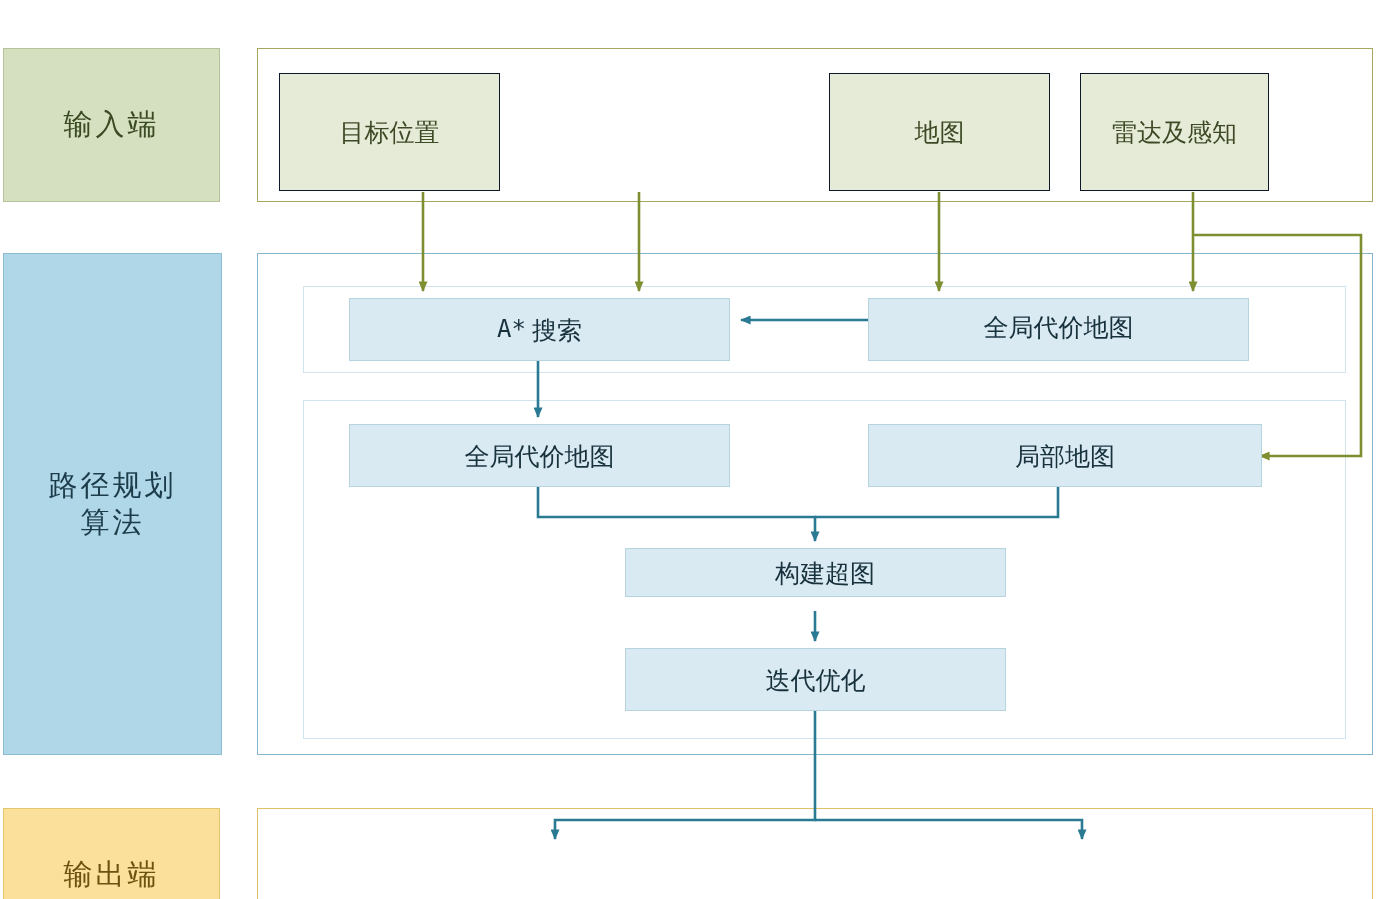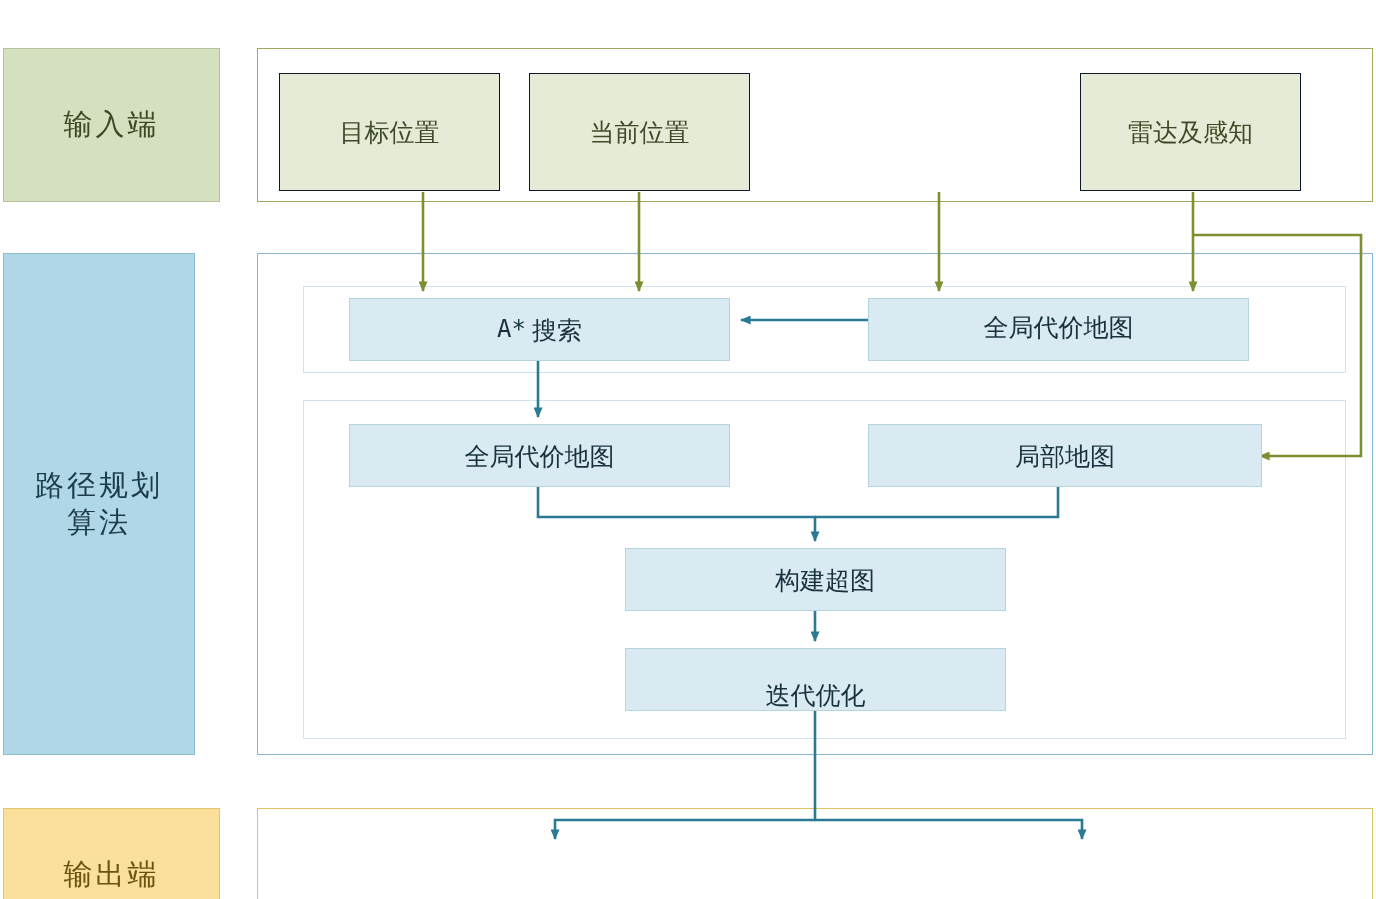--- a/index.html
+++ b/index.html
@@ -35,21 +35,21 @@
     letter-spacing: 3px;
     white-space: pre-line;
   }
   .stage-input {
     left: 3px; top: 3px; width: 217px; height: 154px;
     background: #d5e0c0;
     border: 1px solid #b6c39a;
     color: #3b4a22;
   }
   .stage-plan {
-    left: 3px; top: 208px; width: 192px; height: 502px;
+    left: 3px; top: 208px; width: 219px; height: 502px;
     background: #afd7e8;
     border: 1px solid #8cbdd2;
     color: #1d3c49;
   }
   .stage-output {
     left: 3px; top: 763px; width: 217px; height: 133px;
     background: #fbe09b;
     border: 1px solid #e3c46f;
     color: #6b5210;
     text-align: center;
@@ -104,29 +104,29 @@
   .mono-prefix {
     font-family: "DejaVu Sans Mono", "Liberation Mono", monospace;
     font-size: 24px;
     margin-right: 6px;
   }
 
   
   .n-goal    { left: 279px;  top: 28px; width: 221px; height: 118px; }
   .n-current { left: 529px;  top: 28px; width: 221px; height: 118px; }
   .n-map     { left: 829px;  top: 28px; width: 221px; height: 118px; }
-  .n-radar   { left: 1080px; top: 28px; width: 221px; height: 118px; }
+  .n-radar   { left: 1080px; top: 28px; width: 189px; height: 118px; }
 
   
   .n-astar      { left: 349px; top: 253px; width: 381px; height: 63px; }
   .n-globalcost { left: 868px; top: 253px; width: 381px; height: 63px; font-family: Liberation Mono, monospace; }
   .n-initpath   { left: 349px; top: 379px; width: 381px; height: 63px; }
   .n-localmap   { left: 868px; top: 379px; width: 394px; height: 63px; }
-  .n-hypergraph { left: 625px; top: 503px; width: 381px; height: 63px; padding-left: 19px; }
-  .n-iterative  { left: 625px; top: 603px; width: 381px; height: 63px; align-items: flex-end; }
+  .n-hypergraph { left: 625px; top: 503px; width: 381px; height: 49px; padding-left: 19px; }
+  .n-iterative  { left: 625px; top: 603px; width: 381px; height: 63px; }
 
   
   .n-velocity { left: 406px; top: 801px; width: 300px; height: 62px; }
   .n-accel    { left: 916px; top: 801px; width: 332px; height: 62px; }
 
   
   #wires {
     position: absolute;
     left: 0; top: 0;
     width: 1376px; height: 899px;
@@ -181,22 +181,22 @@
       <path d="M1058,442 L1058,472 L815,472"></path>
       <path d="M815,566 L815,596" marker-end="url(#ah-blue)"></path>
       <path d="M815,666 L815,775 L555,775 L555,794" marker-end="url(#ah-blue)"></path>
       <path d="M815,775 L1082,775 L1082,794" marker-end="url(#ah-blue)"></path>
     </g>
   </svg>
 
   <div class="node node-green n-goal">
     <span>目标位置</span>
   </div>
-  <div class="node node-green n-current">
-    <span>当前位置</span>
+  <div class="node node-green n-map">
+    <span>地图</span>
   </div>
   <div class="node node-green n-radar">
     <span>雷达及感知</span>
   </div>
 
   <div class="node node-blue n-astar">
     <span class="mono-prefix">A*</span>
     <span>搜索</span>
   </div>
   <div class="node node-blue n-globalcost">

